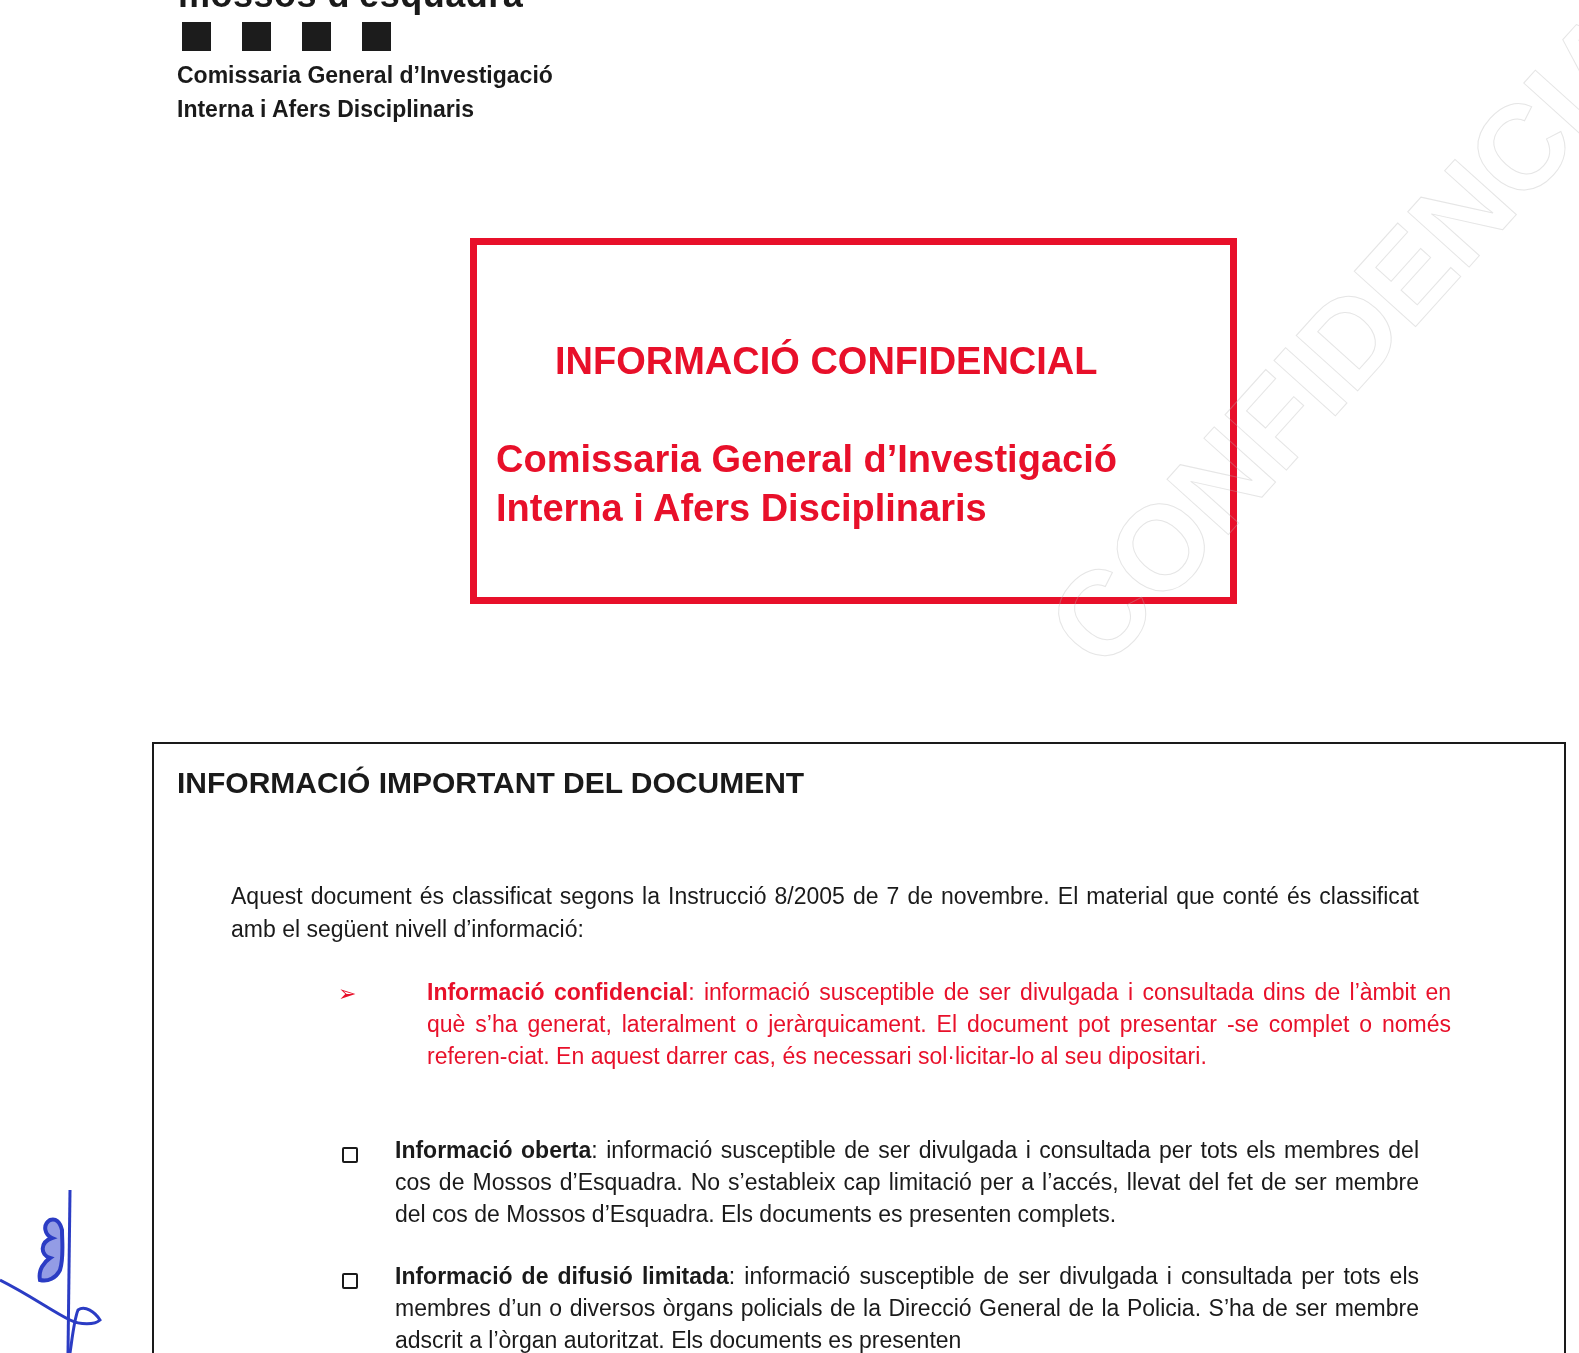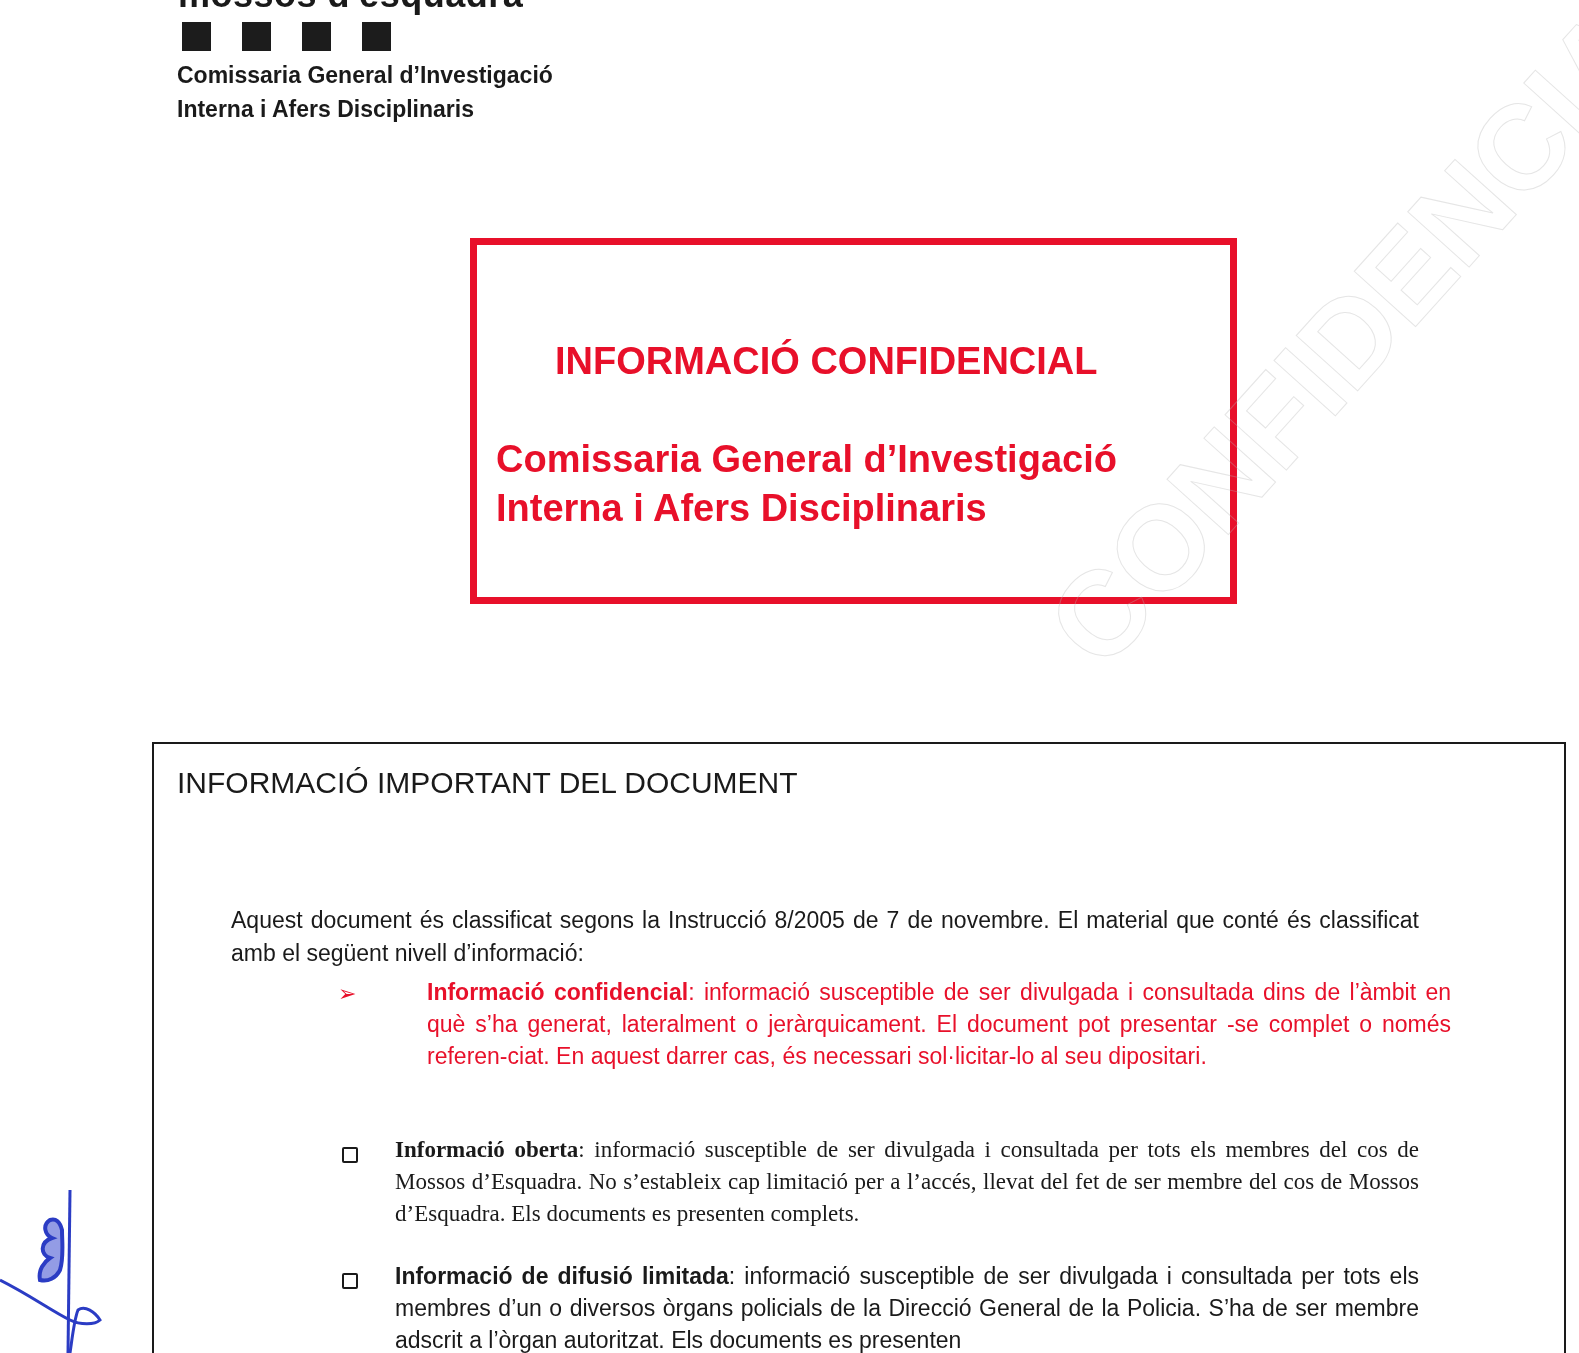--- a/index.html
+++ b/index.html
@@ -93,33 +93,32 @@
     left: 152px;
     top: 742px;
     width: 1410px;
     height: 640px;
     border: 2px solid #1a1a1a;
   }
   .info-title {
     left: 177px;
     top: 766px;
     font-size: 30px;
-    font-weight: normal;
+    font-weight: bold;
     color: #1a1a1a;
     white-space: nowrap;
   }
   .intro {
     left: 231px;
     top: 880px;
     width: 1188px;
     font-size: 23px;
     line-height: 33px;
     text-align: justify;
     color: #1a1a1a;
-    margin-top: 24px;
   }
 
   .level {
     left: 395px;
     width: 1024px;
     font-size: 23px;
     line-height: 32px;
     text-align: justify;
   }
   .level .term { font-weight: bold; }
@@ -174,21 +173,21 @@
 <div class="abs info-box"></div>
 <div class="abs info-title">INFORMACIÓ IMPORTANT DEL DOCUMENT</div>
 <div class="abs intro">Aquest document és classificat segons la Instrucció 8/2005 de 7 de novembre. El material que conté és classificat amb el següent nivell d’informació:</div>
 
 <div class="abs marker arrow-marker" style="top:978px;">➢</div>
 <div class="abs level red" style="top:976px;">
   <span class="term">Informació confidencial</span><span>: informació susceptible de ser divulgada i consultada dins de l’àmbit en què s’ha generat, lateralment o jeràrquicament. El document pot presentar -se complet o només referen-ciat. En aquest darrer cas, és necessari sol·licitar-lo al seu dipositari.</span>
 </div>
 
 <div class="abs checkbox-marker" style="top:1147px;"></div>
-<div class="abs level black" style="top:1134px;font-family:Liberation Serif, serif;">
+<div class="abs level black" style="top:1134px;">
   <span class="term">Informació oberta</span><span>: informació susceptible de ser divulgada i consultada per tots els membres del cos de Mossos d’Esquadra. No s’estableix cap limitació per a l’accés, llevat del fet de ser membre del cos de Mossos d’Esquadra. Els documents es presenten complets.</span>
 </div>
 
 <div class="abs checkbox-marker" style="top:1273px;"></div>
 <div class="abs level black" style="top:1260px;">
   <span class="term">Informació de difusió limitada</span><span>: informació susceptible de ser divulgada i consultada per tots els membres d’un o diversos òrgans policials de la Direcció General de la Policia. S’ha de ser membre adscrit a l’òrgan autoritzat. Els documents es presenten</span>
 </div>
 
 <svg class="abs signature" viewBox="0 0 120 173">
   <path d="M70 10 L68 173" stroke="#2b3cc4" stroke-width="3" fill="none"></path>

